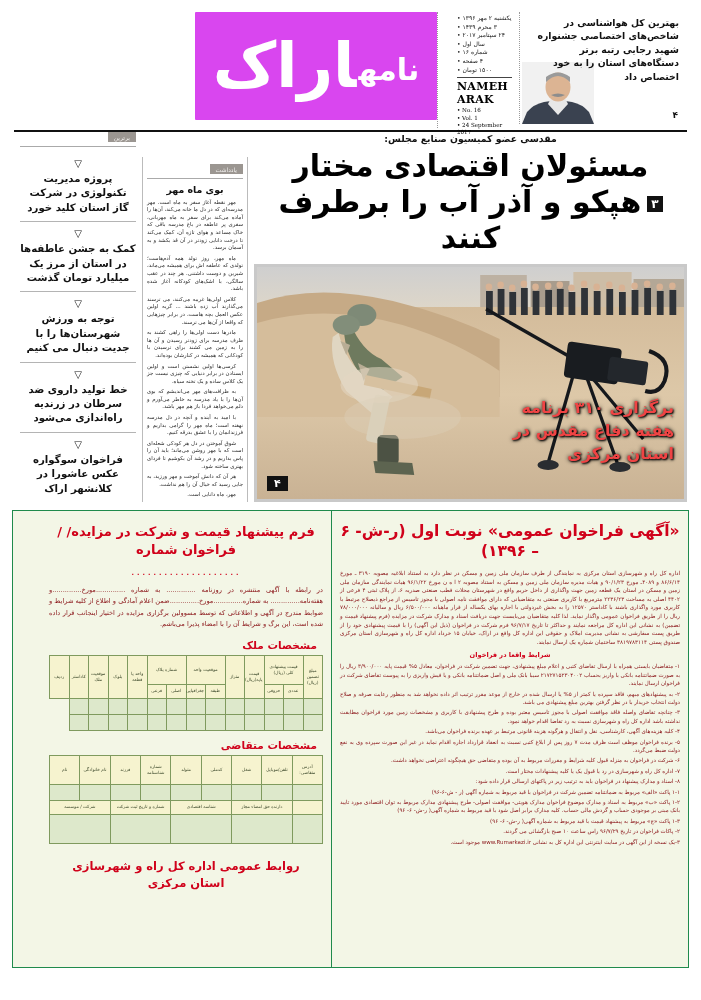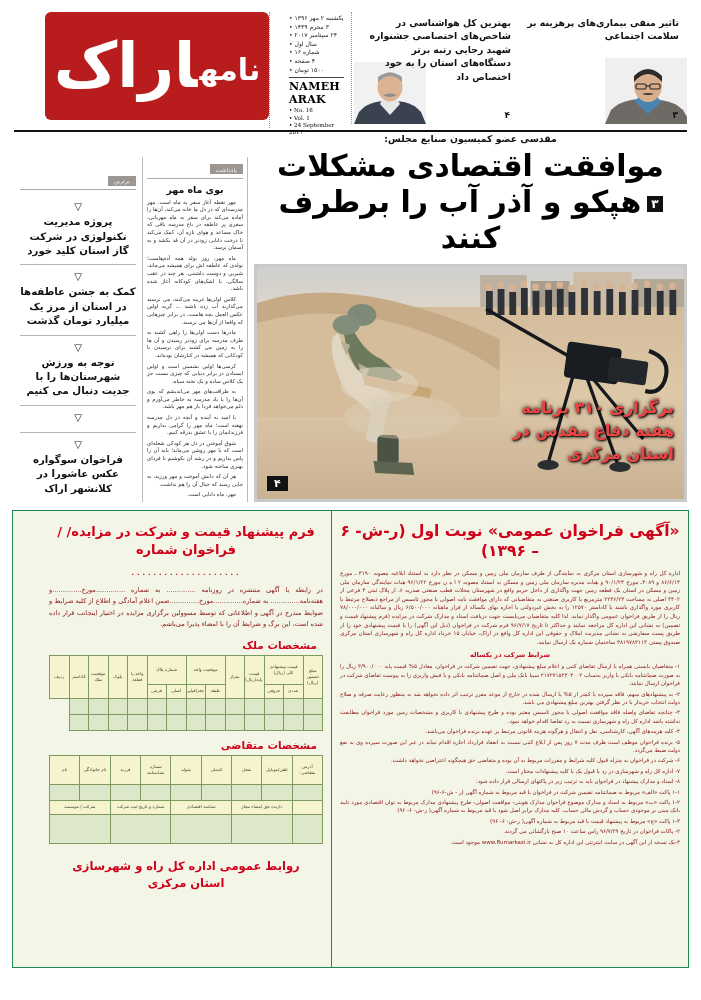--- a/index.html
+++ b/index.html
@@ -7,21 +7,21 @@
   body{
     width:701px;height:1000px;overflow:hidden;
     background:#ffffff;
     font-family:"DejaVu Sans","Liberation Sans",sans-serif;
     color:#111;
   }
   .page{position:relative;width:701px;height:1000px;box-sizing:border-box;}
 
   
   .masthead{display:flex;flex-direction:row;height:128px;padding:12px 14px 0 14px;box-sizing:border-box;}
-  .logo-block{width:224px;background:#b91c1c;height:108px;position:relative;overflow:hidden;border-radius:6px;}
+  .logo-block{width:242px;background:#d946ef;height:108px;position:relative;overflow:hidden;border-radius:1px;}
   .logo-word{
     position:absolute;left:0;right:0;top:50%;transform:translateY(-50%);
     text-align:center;color:#fff;font-size:62px;line-height:1;
     font-family:"DejaVu Sans","Liberation Sans",sans-serif;font-weight:bold;
     letter-spacing:-2px;white-space:nowrap;
   }
   .logo-word .small{font-size:30px;vertical-align:middle;margin-left:2px;}
 
   .info-col{width:82px;padding:2px 7px 0 19px;box-sizing:border-box;border-left:1px dotted #999;}
   .info-col ul{list-style:none;margin:0;padding:0;text-align:left;direction:rtl;}
@@ -91,37 +91,20 @@
   table.frm td.sub{background:#f6f3cf;height:11px;}
   .ad-foot{color:#d0021b;font-size:11.5px;font-weight:bold;text-align:center;line-height:17px;margin-top:14px;}
 </style>
 </head>
 <body>
 
 <div class="page">
 
   <div class="masthead">
 
-    <div class="teaser">
-      <div class="teaser-text">تاثیر منفی بیماری‌های پرهزینه بر سلامت اجتماعی</div>
-      <div class="teaser-num">۳</div>
-      <div class="teaser-photo tp-b">
-        <svg class="head-shape" viewBox="0 0 86 66" preserveAspectRatio="none">
-          <rect width="86" height="66" fill="#efefef"></rect>
-          <path d="M0 66 L6 52 Q14 44 26 42 L40 40 L56 42 Q70 44 78 52 L86 66 Z" fill="#6e6a66"></path>
-          <path d="M30 44 L43 56 L56 44 L52 38 L34 38 Z" fill="#4a84b0"></path>
-          <ellipse cx="43" cy="28" rx="14" ry="16" fill="#d9ae8c"></ellipse>
-          <path d="M29 24 Q43 8 57 24 L57 18 Q43 4 29 18 Z" fill="#2b2b2b"></path>
-          <rect x="31" y="26" width="10" height="5" rx="1.5" fill="none" stroke="#222" stroke-width="1.1"></rect>
-          <rect x="45" y="26" width="10" height="5" rx="1.5" fill="none" stroke="#222" stroke-width="1.1"></rect>
-          <line x1="41" y1="28" x2="45" y2="28" stroke="#222" stroke-width="1.1"></line>
-          <path d="M37 36 Q43 34 49 36 Q43 38 37 36 Z" fill="#3a3029"></path>
-        </svg>
-      </div>
-    </div>
 
     <div class="teaser sep">
       <div class="teaser-text">بهترین کل هواشناسی در شاخص‌های اختصاصی جشنواره شهید رجایی رتبه برتر دستگاه‌های استان را به خود اختصاص داد</div>
       <div class="teaser-num">۴</div>
       <div class="teaser-photo tp-a">
         <svg class="head-shape" viewBox="0 0 72 62" preserveAspectRatio="none">
           <rect width="72" height="62" fill="#f1f1f1"></rect>
           <path d="M0 62 L5 50 Q12 42 22 40 L36 38 L50 40 Q60 42 67 50 L72 62 Z" fill="#3a4250"></path>
           <path d="M26 42 L36 53 L46 42 L43 36 L29 36 Z" fill="#e8e8e8"></path>
           <ellipse cx="36" cy="25" rx="12.5" ry="14.5" fill="#dcb493"></ellipse>
@@ -157,21 +140,21 @@
     </div>
   </div>
 
   <div class="thickrule"></div>
 
   <div class="lede">
 
     <div class="lede-main">
       <div class="kicker">مقدسی عضو کمیسیون صنایع مجلس:</div>
       <div class="headline">
-        <div>موافقت اقتصادی مشکلات</div>
+        <div>مسئولان اقتصادی مختار</div>
         <div>
           <span class="pg">۳</span><span>هپکو و آذر آب را برطرف کنند</span>
         </div>
       </div>
 
       <div class="photo-wrap">
         <svg viewBox="0 0 440 232" preserveAspectRatio="none" style="display:block;width:100%;height:100%">
           <defs>
             <linearGradient id="sand" x1="0" y1="0" x2="0" y2="1">
               <stop offset="0%" stop-color="#cfb695"></stop>
@@ -297,34 +280,35 @@
       <div class="brief">
         <div class="tri">▽</div>
         <div class="brief-text">کمک به جشن عاطفه‌ها در استان از مرز یک میلیارد تومان گذشت</div>
       </div>
       <div class="brief">
         <div class="tri">▽</div>
         <div class="brief-text">توجه به ورزش شهرستان‌ها را با جدیت دنبال می کنیم</div>
       </div>
       <div class="brief">
         <div class="tri">▽</div>
+        <div class="brief-text">خط تولید داروی ضد سرطان در زرندیه راه‌اندازی می‌شود</div>
       </div>
       <div class="brief">
         <div class="tri">▽</div>
         <div class="brief-text">فراخوان سوگواره عکس عاشورا در کلانشهر اراک</div>
       </div>
     </div>
   </div>
 
   <div class="ad">
 
     <div class="ad-right">
       <div class="ad-title">«آگهی فراخوان عمومی» نوبت اول (ر-ش- ۶ – ۱۳۹۶)</div>
       <p class="ad-para">اداره کل راه و شهرسازی استان مرکزی به نمایندگی از طرف سازمان ملی زمین و مسکن در نظر دارد به استناد ابلاغیه مصوبه ۳۱۹۰ ـ مورخ ۸۶/۶/۱۴ و ۴۰۸۹ـ مورخ ۹۰/۱/۲۳ و هیات مدیره سازمان ملی زمین و مسکن به استناد مصوبه ۲ ا ه ن مورخ ۹۶/۱/۲۲ هیات نمایندگی سازمان ملی زمین و مسکن در استان یک قطعه زمین جهت واگذاری از داخل حریم واقع در شهرستان محلات قطب صنعتی صدریه ۶، از پلاک ثبتی ۴ فرعی از ۴۴۰۲ اصلی به مساحت ۲۲۳۶/۲۳ مترمربع با کاربری صنعتی به متقاضیانی که دارای موافقت نامه اصولی با مجوز تاسیس از مراجع ذیصلاح مرتبط با کاربری مورد واگذاری باشند با کاداستر ۱۲۵۷۰ را به بخش غیردولتی با اجاره بهای یکساله از قرار ماهیانه ۶/۵۰۰/۰۰۰ ریال و سالیانه ۷۸/۰۰۰/۰۰۰ ریال را از طریق فراخوان عمومی واگذار نماید. لذا کلیه متقاضیان می‌بایست جهت دریافت اسناد و مدارک شرکت در مزایده (فرم پیشنهاد قیمت و تضمین) به نشانی این اداره کل مراجعه نمایند و حداکثر تا تاریخ ۹۶/۷/۱۷ فرم شرکت در فراخوان (ذیل این آگهی) را با قیمت پیشنهادی خود را از طریق پست سفارشی به نشانی مدیریت املاک و حقوقی این اداره کل واقع در اراک، خیابان ۱۵ خرداد اداره کل راه و شهرسازی استان مرکزی صندوق پستی ۳۸۱۹۷۸۳۱۱۴ ساختمان شماره یک ارسال نمایند.</p>
-      <div class="ad-sub">شرایط شرکت در یکساله</div>
+      <div class="ad-sub">شرایط واقعا در فراخوان</div>
       <ul class="ad-list">
         <li>۱- متقاضیان بایستی همراه با ارسال تقاضای کتبی و اعلام مبلغ پیشنهادی، جهت تضمین شرکت در فراخوان، معادل ۵% قیمت پایه ۳/۹۰۰/۰۰۰ ریال را به صورت ضمانتنامه بانکی با واریز بحساب ۲۱۷۲۷۱۵۲۳۰۴۰۰۲ سیبا بانک ملی و اصل ضمانتنامه بانکی و یا فیش واریزی را به پیوست تقاضای شرکت در فراخوان ارسال نمایند.</li>
         <li>۲- به پیشنهادهای مبهم، فاقد سپرده یا کمتر از ۵% یا ارسال شده در خارج از موعد مقرر ترتیب اثر داده نخواهد شد به منظور رعایت صرفه و صلاح دولت انتخاب خریدار با در نظر گرفتن بهترین مبلغ پیشنهادی می باشد.</li>
         <li>۳- چنانچه تقاضای واصله فاقد موافقت اصولی با مجوز تاسیس معتبر بوده و طرح پیشنهادی با کاربری و مشخصات زمین مورد فراخوان مطابقت نداشته باشد اداره کل راه و شهرسازی نسبت به رد تقاضا اقدام خواهد نمود.</li>
         <li>۴- کلیه هزینه‌های آگهی، کارشناسی، نقل و انتقال و هرگونه هزینه قانونی مرتبط بر عهده برنده فراخوان می‌باشد.</li>
         <li>۵- برنده فراخوان موظف است ظرف مدت ۷ روز پس از ابلاغ کتبی نسبت به انعقاد قرارداد اجاره اقدام نماید در غیر این صورت سپرده وی به نفع دولت ضبط می‌گردد.</li>
         <li>۶- شرکت در فراخوان به منزله قبول کلیه شرایط و مقررات مربوط به آن بوده و متقاضی حق هیچگونه اعتراضی نخواهد داشت.</li>
         <li>۷- اداره کل راه و شهرسازی در رد یا قبول یک یا کلیه پیشنهادات مختار است.</li>
         <li>۸- اسناد و مدارک پیشنهاد در فراخوان باید به ترتیب زیر در پاکتهای ارسالی قرار داده شود:</li>
         <li>۱-۱ پاکت «الف» مربوط به ضمانتنامه تضمین شرکت در فراخوان با قید مربوط به شماره آگهی (ر - ش-۶-۹۶)</li>

